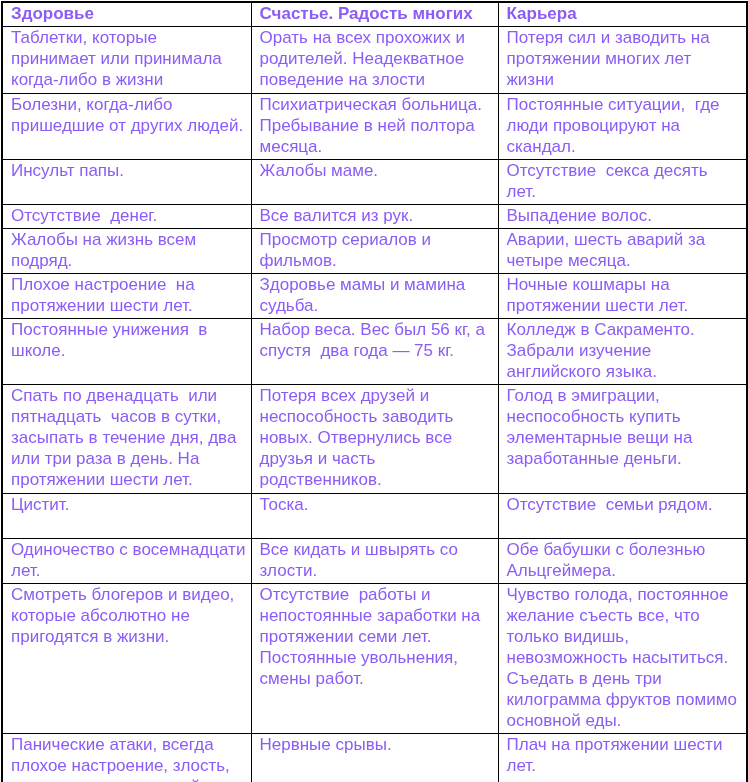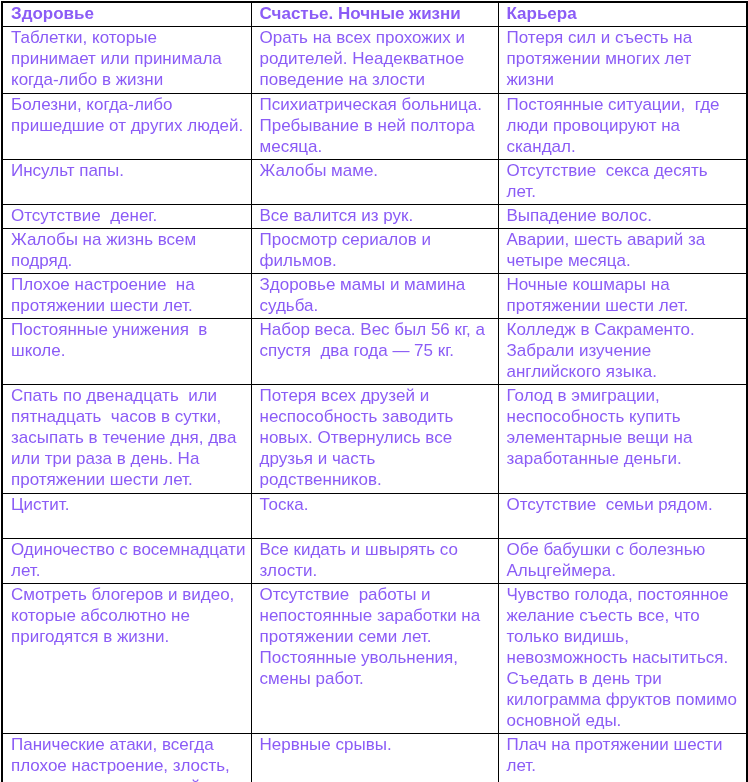--- a/index.html
+++ b/index.html
@@ -52,29 +52,29 @@
 
 <table class="doc-table">
   <colgroup>
     <col style="width:249px">
     <col style="width:247px">
     <col style="width:249px">
   </colgroup>
   <thead>
     <tr>
       <th>Здоровье</th>
-      <th>Счастье. Ночные жизни</th>
+      <th>Счастье. Радость многих</th>
       <th>Карьера</th>
     </tr>
   </thead>
   <tbody>
       <tr>
         <td>Таблетки, которые принимает или принимала когда-либо в жизни</td>
         <td>Орать на всех прохожих и родителей. Неадекватное поведение на злости</td>
-        <td>Потеря сил и съесть на протяжении многих лет жизни</td>
+        <td>Потеря сил и заводить на протяжении многих лет жизни</td>
       </tr>
       <tr>
         <td>Болезни, когда-либо пришедшие от других людей.</td>
         <td>Психиатрическая больница. Пребывание в ней полтора месяца.</td>
         <td>Постоянные ситуации,  где люди провоцируют на скандал.</td>
       </tr>
       <tr>
         <td>Инсульт папы.</td>
         <td>Жалобы маме.</td>
         <td>Отсутствие  секса десять лет.</td>

